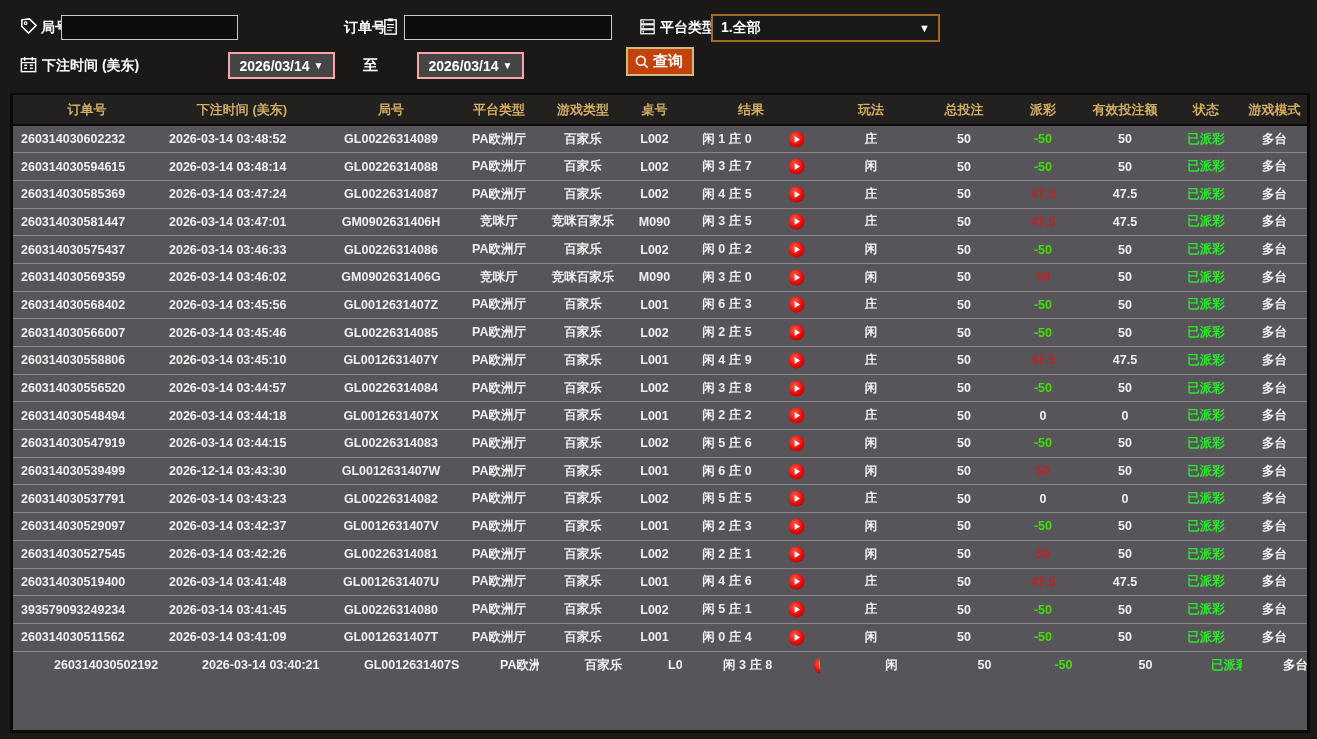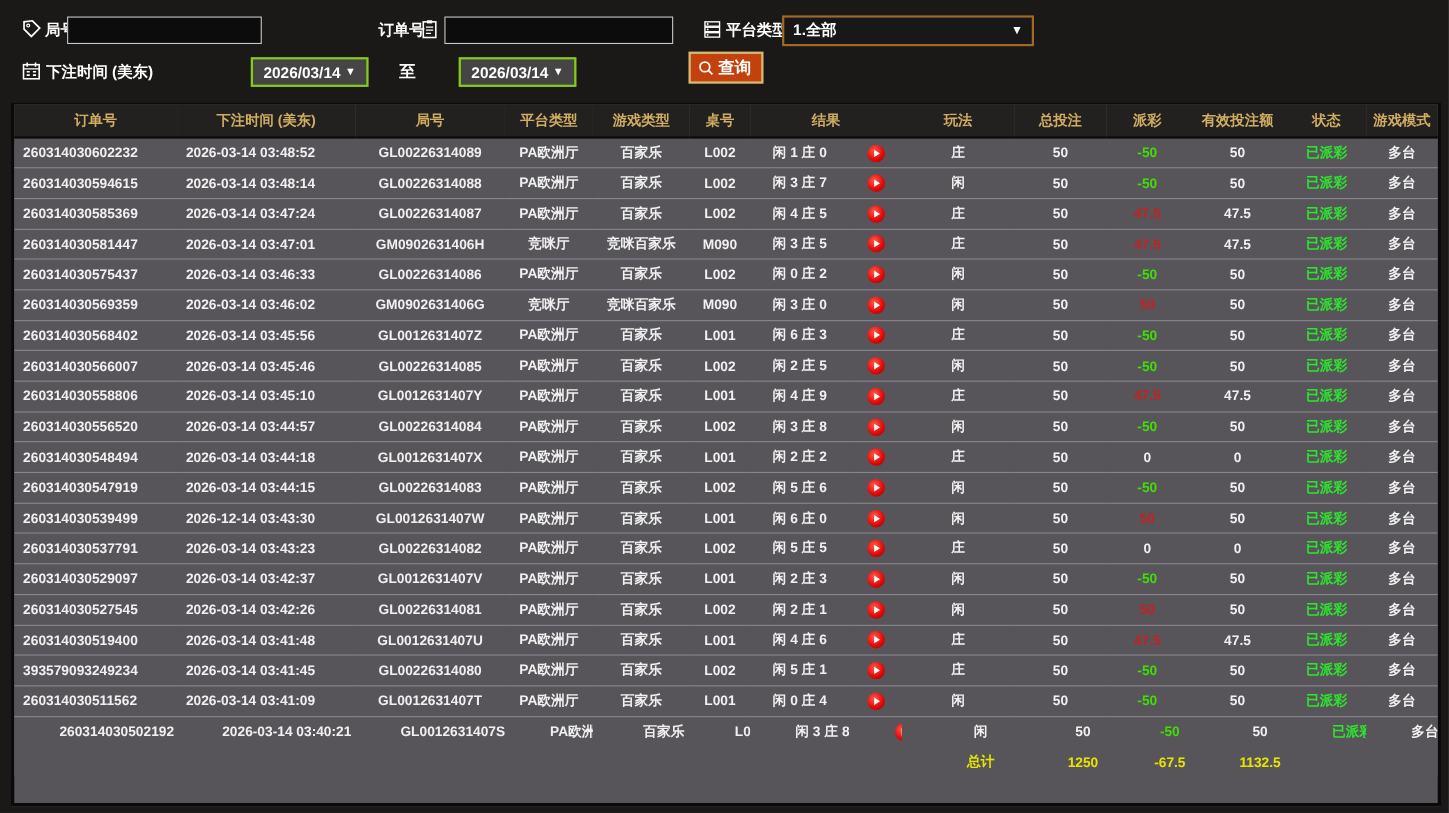--- a/index.html
+++ b/index.html
@@ -28,21 +28,21 @@
 
   .select-box {
     position:absolute; left:711px; top:14px; width:229px; height:28px;
     background:#181818; border:2px solid #a06a24; color:#fff; font-size:14px;
     display:flex; align-items:center; padding:0 8px; cursor:pointer;gap:28px;
   }
   .select-box .caret { margin-left:auto; font-size:11px; color:#fff; }
 
   .date-box {
     position:absolute; top:52px; height:27px; width:107px;
-    background:#454545; border:2px solid #84cc16; color:#fff;
+    background:#454545; border:2px solid #fca5a5; color:#fff;
     font-size:14px; display:flex; align-items:center; justify-content:center;
     gap:4px; cursor:pointer;
   }
   #date-from { left:228px; }
   #date-to   { left:417px; }
   .date-box .caret { font-size:10px; }
   .to-label { position:absolute; left:363px; top:56px; font-size:15px; color:#fff; }
 
   .search-btn {
     position:absolute; left:626px; top:47px; height:29px; padding:0 9px 0 6px;
@@ -786,24 +786,15 @@
     </td>
     <td>闲</td>
     <td>50</td>
     <td class="tone-neg">-50</td>
     <td>50</td>
     <td class="status">已派彩</td>
     <td>多台</td>
   </tr>
       </tbody>
     <tfoot>
-      <tr>
-        <td colspan="8"></td>
-        <td>总计</td>
-        <td>1250</td>
-        <td>-67.5</td>
-        <td>1132.5</td>
-        <td></td>
-        <td></td>
-      </tr>
     </tfoot>
   </table>
 </div>
 
 </body></html>

